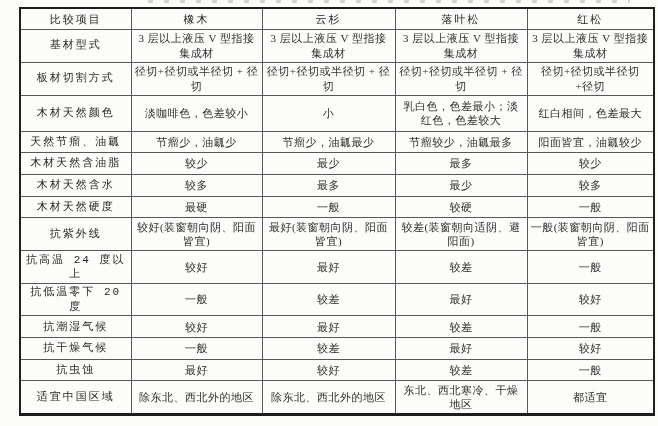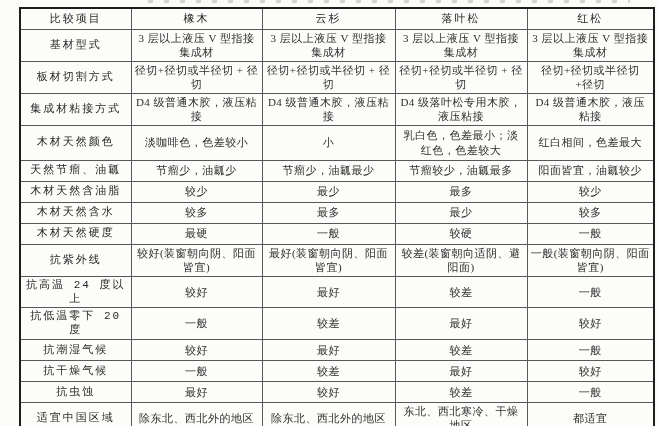--- a/index.html
+++ b/index.html
@@ -31,21 +31,21 @@
     font-size:11px;line-height:1.3;
     text-align:center;vertical-align:middle;
     font-weight:normal;
     color:#2e2e2e;
     letter-spacing:.5px;
     overflow:hidden;
   }
   thead th{letter-spacing:2px;color:#262626;}
   tbody th{letter-spacing:2px;color:#262626;font-family:Liberation Mono, monospace;}
   
-  tr.h-head{height:21px;font-family:Liberation Mono, monospace;}
+  tr.h-head{height:21px;}
   tr.h-2line{height:32px;}
   tr.h-color{height:35px;}
   tr.h-1line{height:21px;padding-left:30px;}
   tr.h-last{height:31px;padding-left:47px;}
 </style>
 </head>
 <body>
 
 <div class="top-artifact"></div>
 
@@ -74,27 +74,20 @@
           <td>3 层以上液压 V 型指接集成材</td>
           <td>3 层以上液压 V 型指接集成材</td>
           <td>3 层以上液压 V 型指接集成材</td>
         </tr>
         <tr class="h-2line">
           <th>板材切割方式</th>
           <td>径切+径切或半径切 + 径切</td>
           <td>径切+径切或半径切 + 径切</td>
           <td>径切+径切或半径切 + 径切</td>
           <td>径切+径切或半径切 +径切</td>
-        </tr>
-        <tr class="h-2line">
-          <th>集成材粘接方式</th>
-          <td>D4 级普通木胶，液压粘接</td>
-          <td>D4 级普通木胶，液压粘接</td>
-          <td>D4 级落叶松专用木胶，液压粘接</td>
-          <td>D4 级普通木胶，液压粘接</td>
         </tr>
         <tr class="h-color">
           <th>木材天然颜色</th>
           <td>淡咖啡色，色差较小</td>
           <td>小</td>
           <td>乳白色，色差最小；淡红色，色差较大</td>
           <td>红白相间，色差最大</td>
         </tr>
         <tr class="h-1line">
           <th>天然节瘤、油瓤</th>

